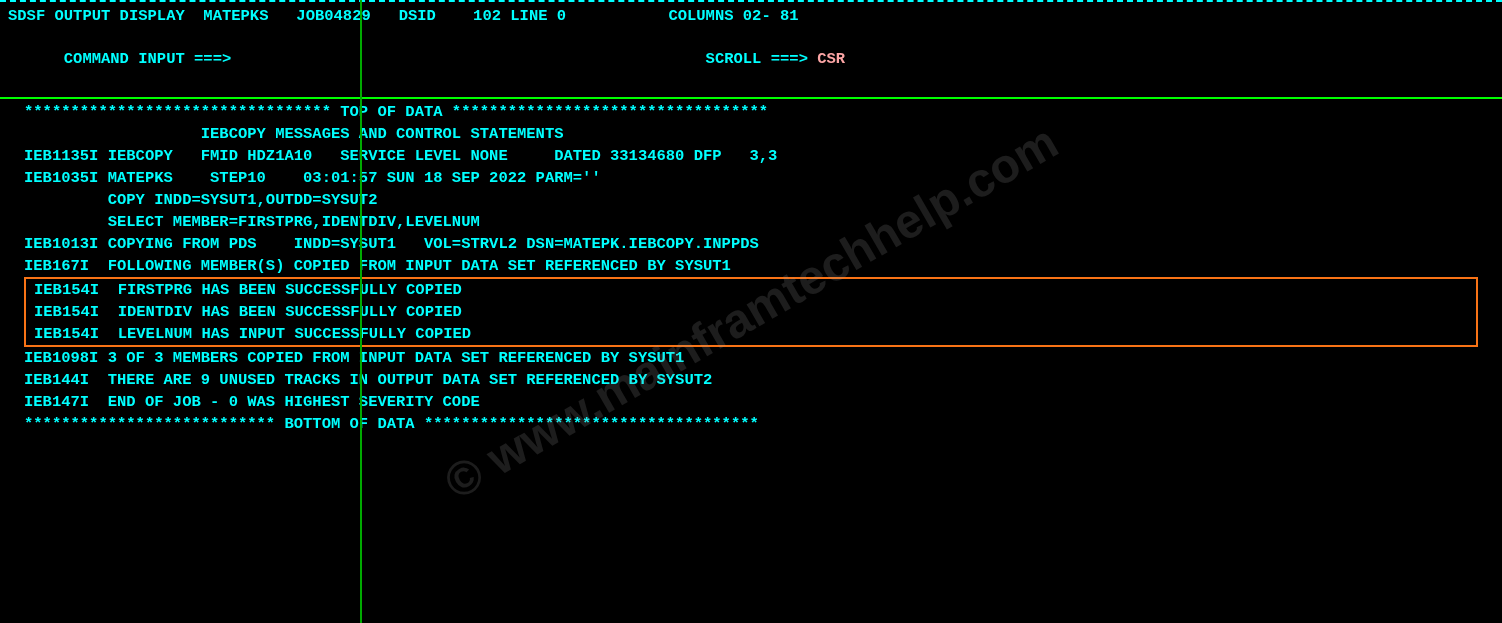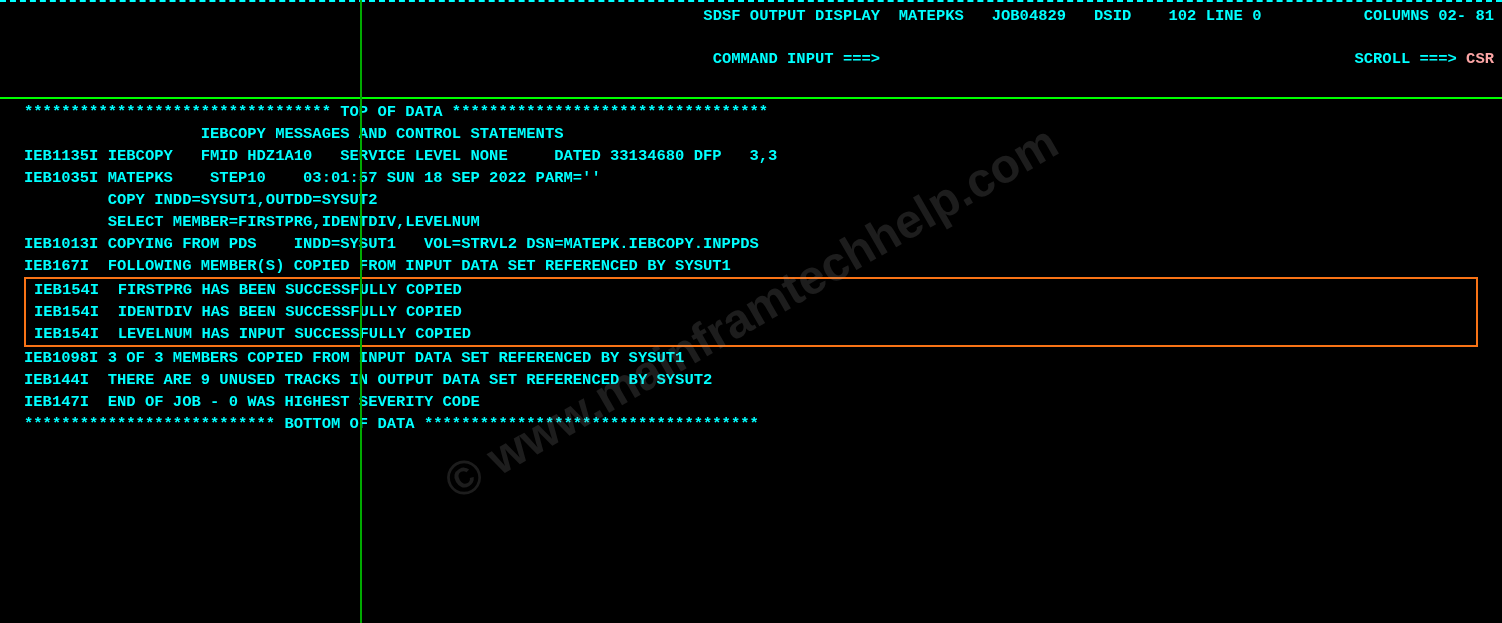--- a/index.html
+++ b/index.html
@@ -29,21 +29,20 @@
     }
 
     .top-border {
       border-top: 2px dashed #00ffff;
       width: 100%;
     }
 
     .header-area {
       background-color: #000000;
       padding: 4px 8px 2px 8px;
-      text-align: right;
     }
 
     .header-line1 {
       color: #00ffff;
       white-space: pre;
       line-height: 1.4;
     }
 
     .header-line2 {
       color: #00ffff;

